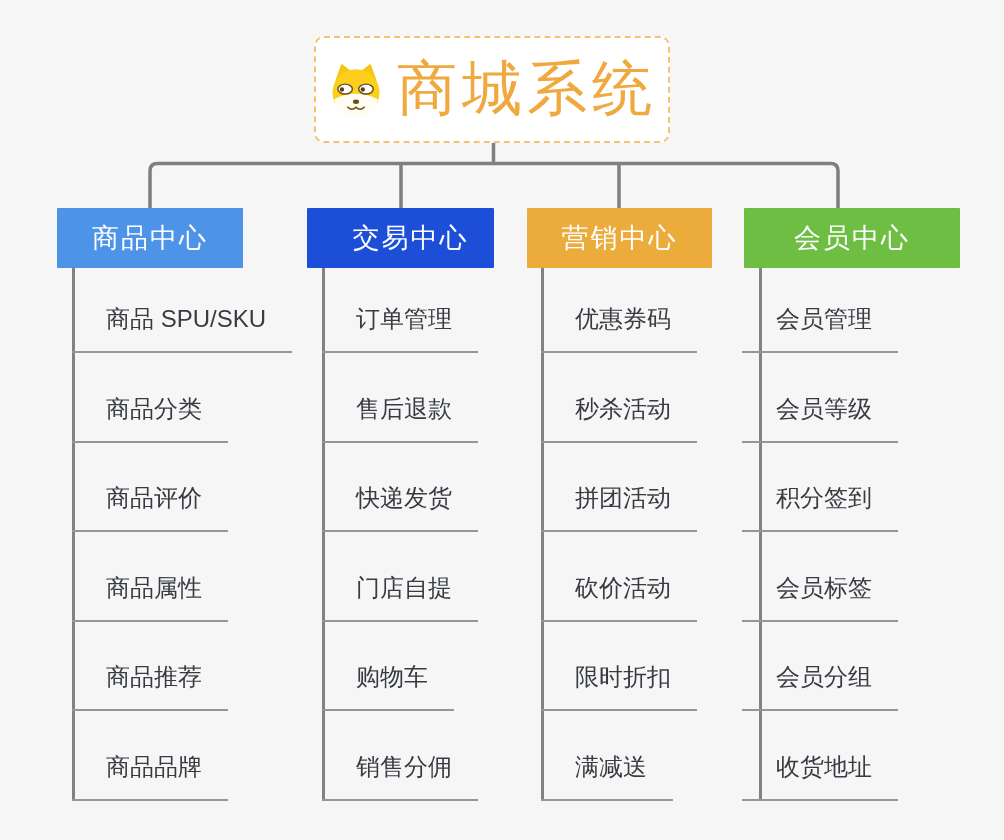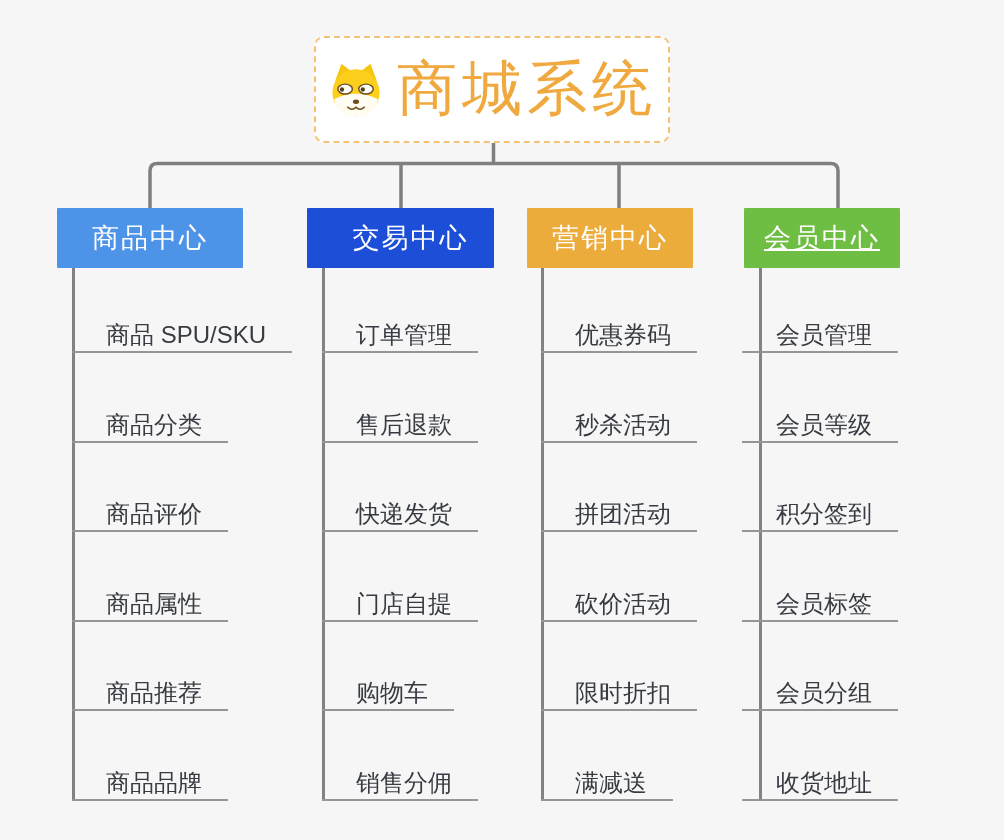--- a/index.html
+++ b/index.html
@@ -52,22 +52,22 @@
     font-size: 27px;
     letter-spacing: 2px;
     display: flex;
     align-items: center;
     justify-content: center;
     cursor: pointer;
     white-space: nowrap;
   }
   .bh-1 { left: 57px;  width: 186px; }
   .bh-2 { left: 307px; width: 187px; }
-  .bh-3 { left: 527px; width: 166px; }
-  .bh-4 { left: 744px; width: 156px; text-decoration: underline; }
+  .bh-3 { left: 527px; width: 185px; }
+  .bh-4 { left: 744px; width: 216px; }
   
   .trunk {
     position: absolute;
     top: 268px;
     width: 3px;
     height: 532px;
     background: #828282;
   }
   .t-1 { left: 72px; }
   .t-2 { left: 322px; }
@@ -80,21 +80,21 @@
   .c-1 { left: 72px; }
   .c-2 { left: 322px; }
   .c-3 { left: 541px; }
   .c-4 { left: 742px; }
   .item {
     height: 89.5px;
     width: fit-content;
     display: flex;
     align-items: flex-end;
     border-bottom: 2px solid #969696;
-    padding: 0 26px 0 34px;
+    padding: 0 26px 16px 34px;
     font-size: 24px;
     color: #383c42;
     white-space: nowrap;
     cursor: pointer;
   }
   .item:first-child { height: 85px; }
 </style>
 </head>
 <body>
 

